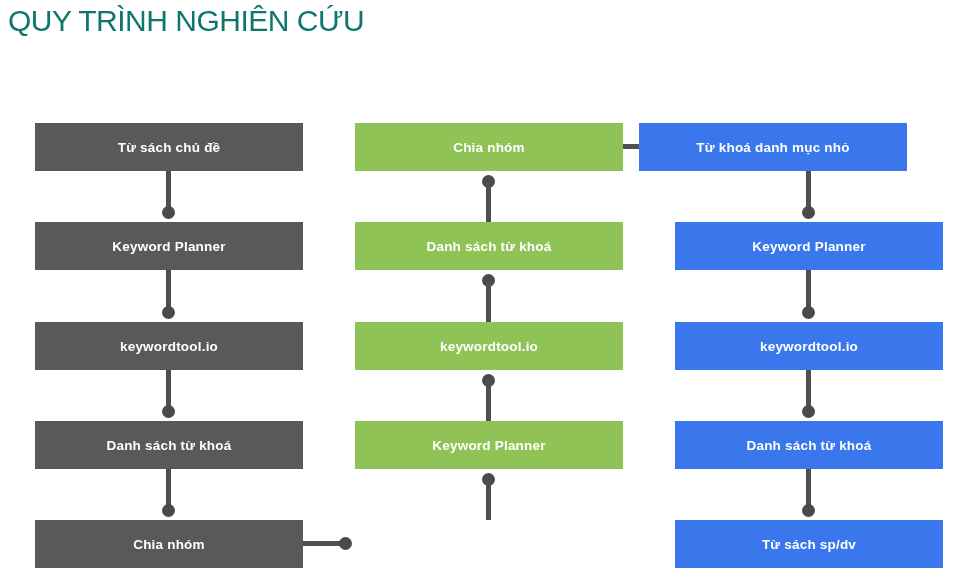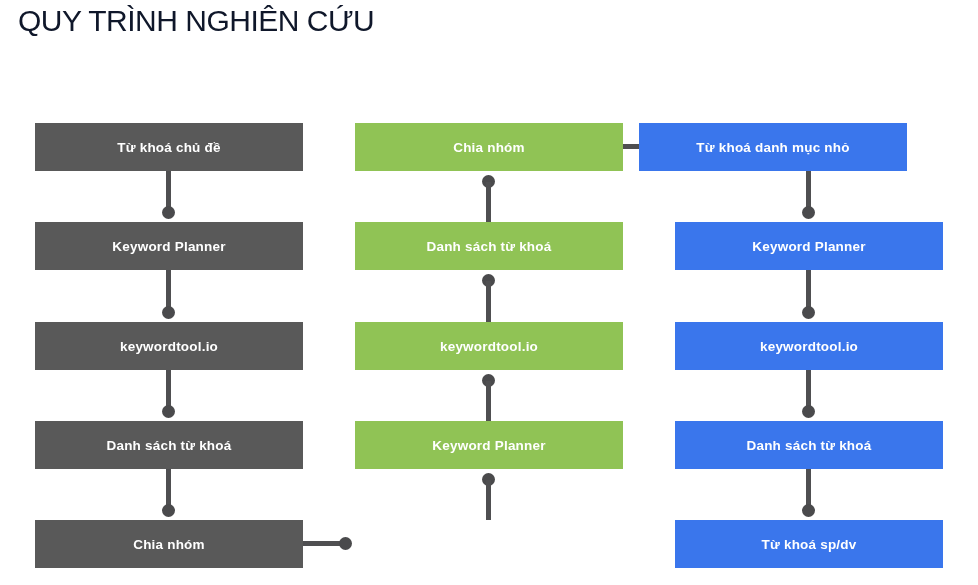--- a/index.html
+++ b/index.html
@@ -12,24 +12,24 @@
     overflow: hidden;
   }
   .canvas {
     position: relative;
     width: 978px;
     height: 585px;
     background: #ffffff;
   }
   .title {
     position: absolute;
-    left: 18px;
+    left: 8px;
     top: 4px;
     width: 345px;
-    color: #0f172a;
+    color: #0f766e;
     font-size: 30px;
     font-weight: 400;
     letter-spacing: -0.5px;
     line-height: 34px;
   }
   .title .t1 { text-align: left; white-space: nowrap; }
   .title .t2 { text-align: right; padding-right: 55px; white-space: nowrap; }
 
   .box {
     position: absolute;
@@ -71,21 +71,21 @@
 </head>
 <body>
 
 <div class="canvas">
 
   <div class="title">
     <div class="t1">QUY TRÌNH NGHIÊN CỨU</div>
   </div>
 
   <div class="box c1" style="left:35px;top:123px">
-    <span class="box-label">Từ khoá chủ đề</span>
+    <span class="box-label">Từ sách chủ đề</span>
   </div>
   <div class="box c1" style="left:35px;top:222px">
     <span class="box-label">Keyword Planner</span>
   </div>
   <div class="box c1" style="left:35px;top:322px">
     <span class="box-label">keywordtool.io</span>
   </div>
   <div class="box c1" style="left:35px;top:421px">
     <span class="box-label">Danh sách từ khoá</span>
   </div>
@@ -136,21 +136,21 @@
   <div class="box c3" style="left:675px;top:222px">
     <span class="box-label">Keyword Planner</span>
   </div>
   <div class="box c3" style="left:675px;top:322px">
     <span class="box-label">keywordtool.io</span>
   </div>
   <div class="box c3" style="left:675px;top:421px">
     <span class="box-label">Danh sách từ khoá</span>
   </div>
   <div class="box c3" style="left:675px;top:520px">
-    <span class="box-label">Từ khoá sp/dv</span>
+    <span class="box-label">Từ sách sp/dv</span>
   </div>
 
   <div class="vline" style="left:806px;top:171px;height:42px"></div>
   <div class="dot" style="left:802px;top:206px"></div>
   <div class="vline" style="left:806px;top:270px;height:43px"></div>
   <div class="dot" style="left:802px;top:306px"></div>
   <div class="vline" style="left:806px;top:370px;height:42px"></div>
   <div class="dot" style="left:802px;top:405px"></div>
   <div class="vline" style="left:806px;top:469px;height:42px"></div>
   <div class="dot" style="left:802px;top:504px"></div>

